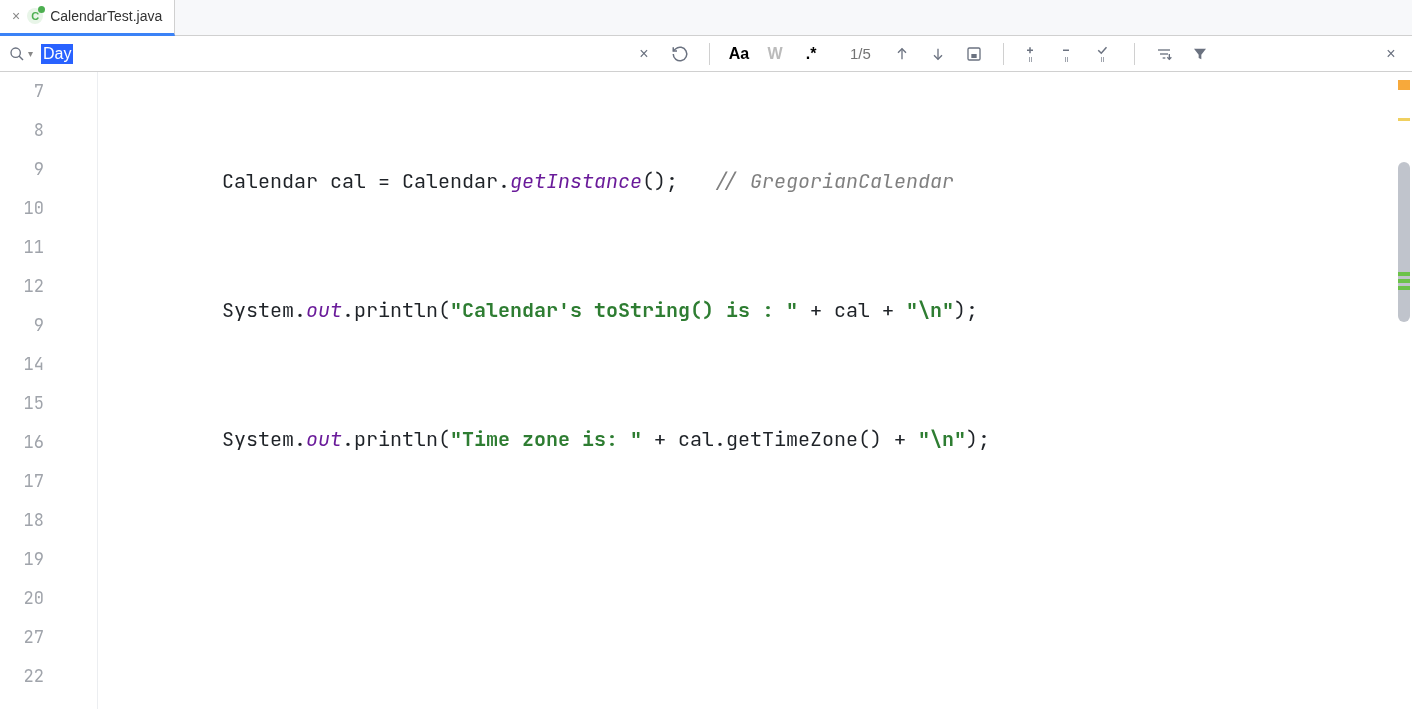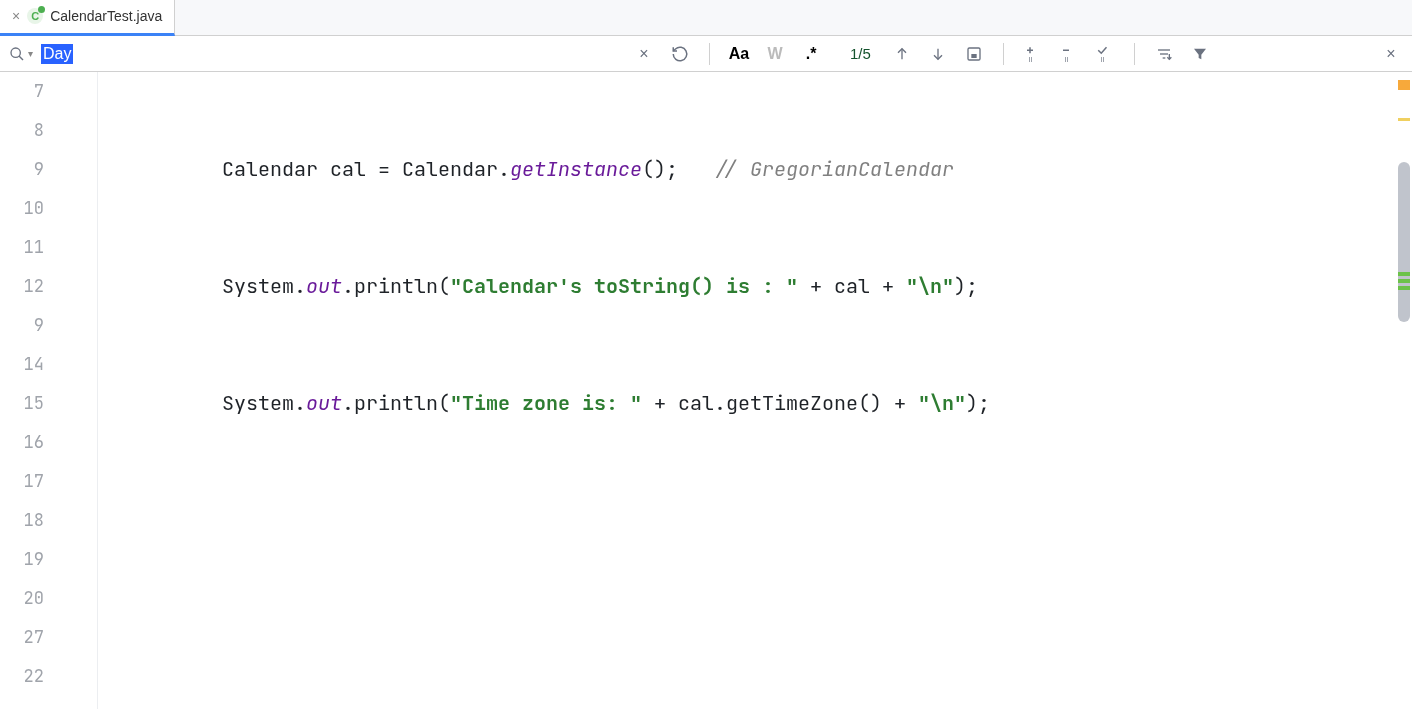--- a/index.html
+++ b/index.html
@@ -72,21 +72,21 @@
   }
   .find-controls { display:flex; align-items:center; gap:10px; }
   .ctrl-btn {
     width: 26px; height: 26px;
     display: flex; align-items: center; justify-content: center;
     color: #6b7280; cursor: pointer;
     font-size: 16px;
   }
   .ctrl-btn.blue { color: #000000; font-weight: 600; text-align: center; }
   .divider { width: 1px; height: 22px; background: #d0d0d0; margin: 0 6px; }
-  .count { color: #14532d; font-size: 15px; padding: 0 14px 0 22px; }
+  .count { color: #737373; font-size: 15px; padding: 0 14px 0 22px; }
   .spacer { flex: 1; }
 
   
   .editor {
     flex: 1;
     display: flex;
     font-family: "JetBrains Mono", "Consolas", monospace;
     font-size: 20px;
     line-height: 39px;
     overflow: hidden;
@@ -107,21 +107,21 @@
     border-right: 1px solid #eceef1;
     background: #fff;
   }
   .code {
     flex: 1;
     padding-left: 12px;
     position: relative;
     white-space: pre;
     color: #1f2328;
   }
-  .code-line { height: 39px; position: relative; }
+  .code-line { height: 39px; position: relative; margin-top: 12px; }
   .indent { display:inline-block; width: 112px; }
   .s-out { color: #6a1b9a; font-style: italic; }
   .s-str { color: #2e7d32; font-weight: 600; }
   .s-cmt { color: #808080; font-style: italic; }
 
   
   .marker-strip {
     position: absolute;
     right: 0; top: 0;
     width: 16px;

